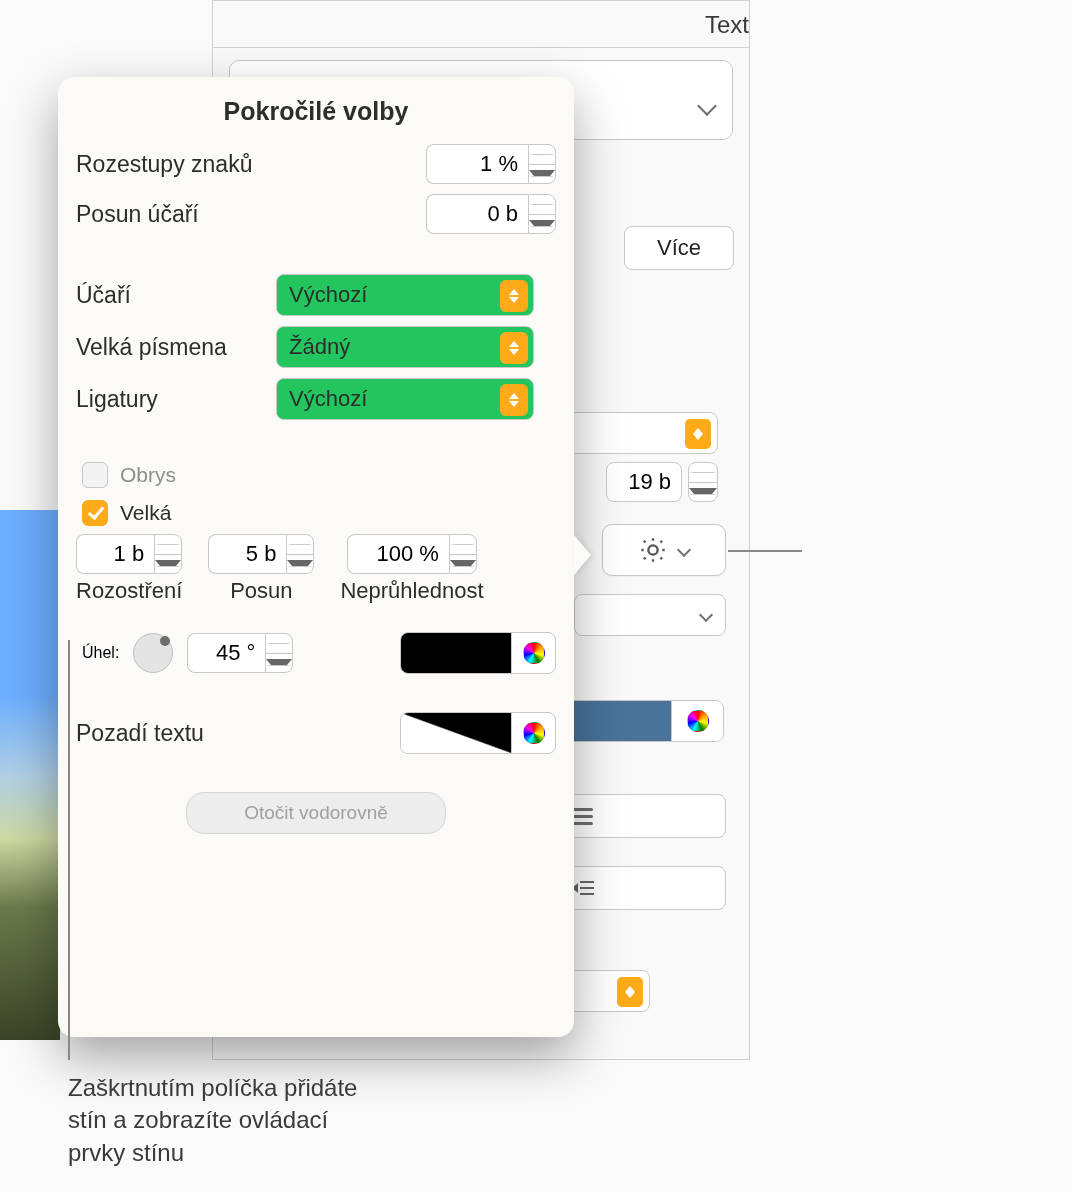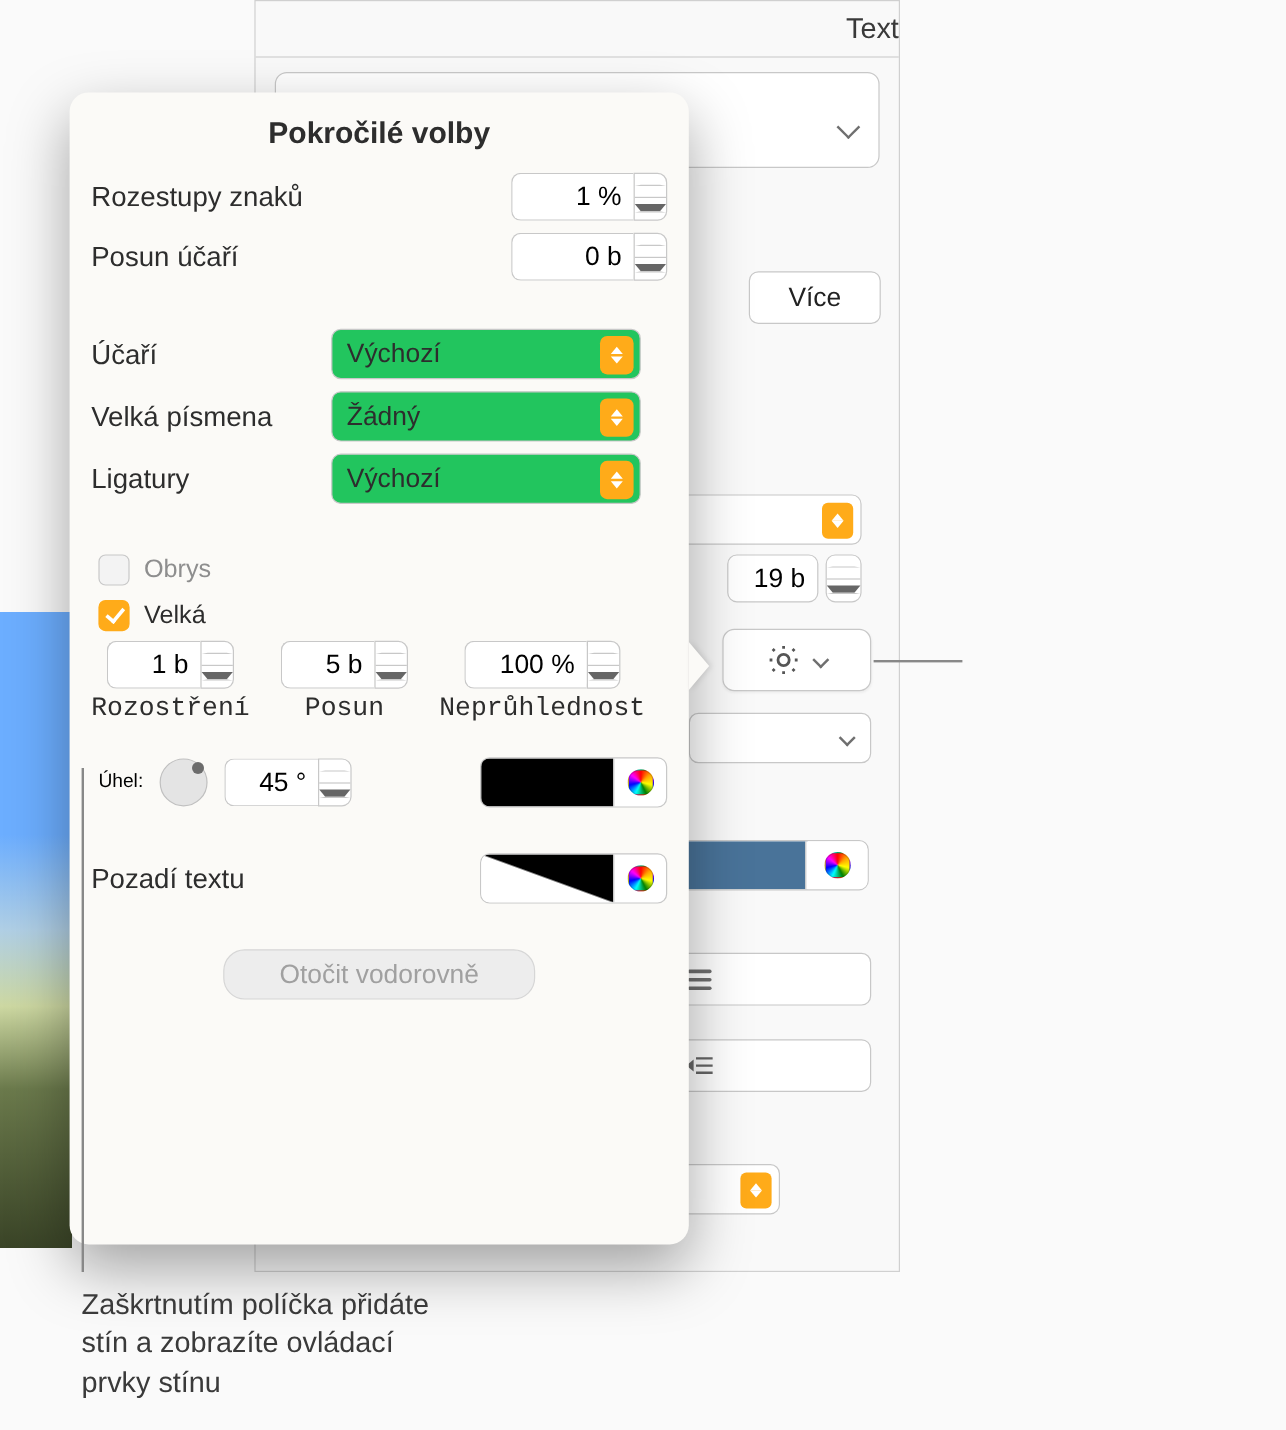--- a/index.html
+++ b/index.html
@@ -95,34 +95,34 @@
   .section-gap { height:20px; }
   .cb-row { display:flex; align-items:center; gap:12px; margin:12px 0 8px 6px; }
   .cb { width:26px; height:26px; border:1px solid #c8c8c8; border-radius:6px; background:#f3f3f3; }
   .cb.checked { background:#ffab19; border-color:#ffab19; display:flex; align-items:center; justify-content:center; }
   .cb.checked::after { content:""; width:6px; height:12px; border-right:3px solid #fff; border-bottom:3px solid #fff; transform:rotate(40deg) translate(-1px,-2px); }
   .cb-label { font-size:21px; color:#2d2d2d; }
   .cb-label.dim { color:#8e8e8e; }
   .sh-row { display:flex; gap:26px; margin:8px 0 4px 0; }
   .sh-col { display:flex; flex-direction:column; align-items:center; gap:4px; }
   .sh-stepper .stepper-input { width:78px; }
-  .sh-label { font-size:22px; color:#2d2d2d;font-family:Liberation Mono, monospace; }
+  .sh-label { font-size:22px; color:#2d2d2d; }
   .angle-row { display:flex; align-items:center; gap:14px; margin:28px 0 8px 6px; }
   .angle-dial { width:40px; height:40px; border-radius:50%; background:#e4e4e4; border:1px solid #c0c0c0; position:relative; }
   .angle-dot { position:absolute; width:10px; height:10px; border-radius:50%; background:#6c6c6c; right:2px; top:2px; }
   .colorwell { width:156px; height:42px; border:1px solid #c8c8c8; border-radius:8px; overflow:hidden; display:flex; background:#fff; }
   .colorwell .swatch { flex:1; }
   .colorwell .wheel { width:44px; display:flex; align-items:center; justify-content:center; border-left:1px solid #c8c8c8; }
   .rainbow { width:22px; height:22px; border-radius:50%;
     background:conic-gradient(red,orange,yellow,green,cyan,blue,magenta,red);
     border:1px solid rgba(0,0,0,.15);
   }
   .diag-swatch { flex:1; background:linear-gradient(to top right, #fff 0 49%, #000 51% 100%); }
   .rot-btn { margin:38px auto 0; width:260px; height:42px; border:1px solid #d6d6d6; border-radius:18px; background:#ededed;
-    display:flex; align-items:center; justify-content:center; font-size:22px; color:#a0a0a0; }
+    display:flex; align-items:center; justify-content:center; font-size:19px; color:#a0a0a0; }
   
   .gear-btn { position:absolute; left:602px; top:524px; width:124px; height:52px;
     background:#fff; border:1px solid #c8c8c8; border-radius:10px;
     display:flex; align-items:center; justify-content:center; gap:12px;
     box-shadow:0 1px 2px rgba(0,0,0,.05);
   }
   .gear-icon { width:28px; height:28px; }
   .size-ctrl { position:absolute; left:606px; top:462px; display:flex; }
   .size-ctrl .stepper-input { width:76px; }
   .size-arrows { width:30px; height:40px; display:flex; flex-direction:column; border:1px solid #c8c8c8; border-radius:8px; background:#fff; margin-left:6px; }

